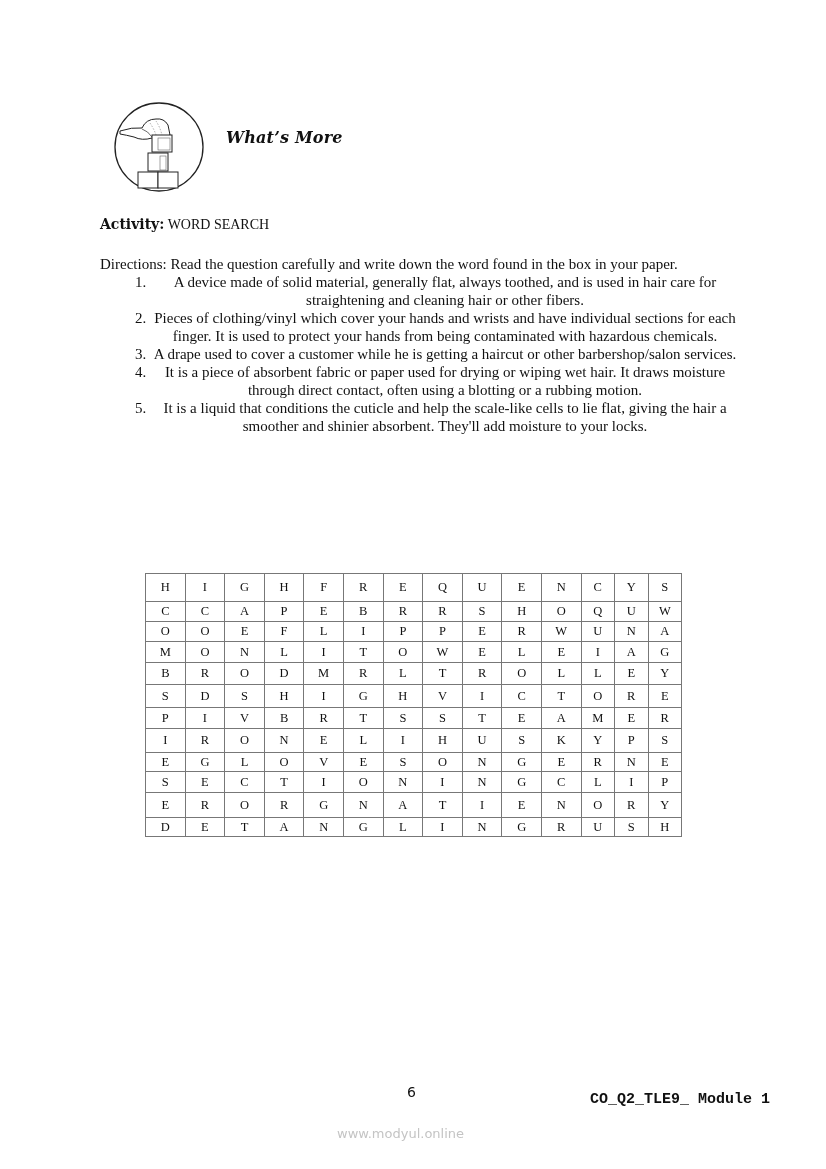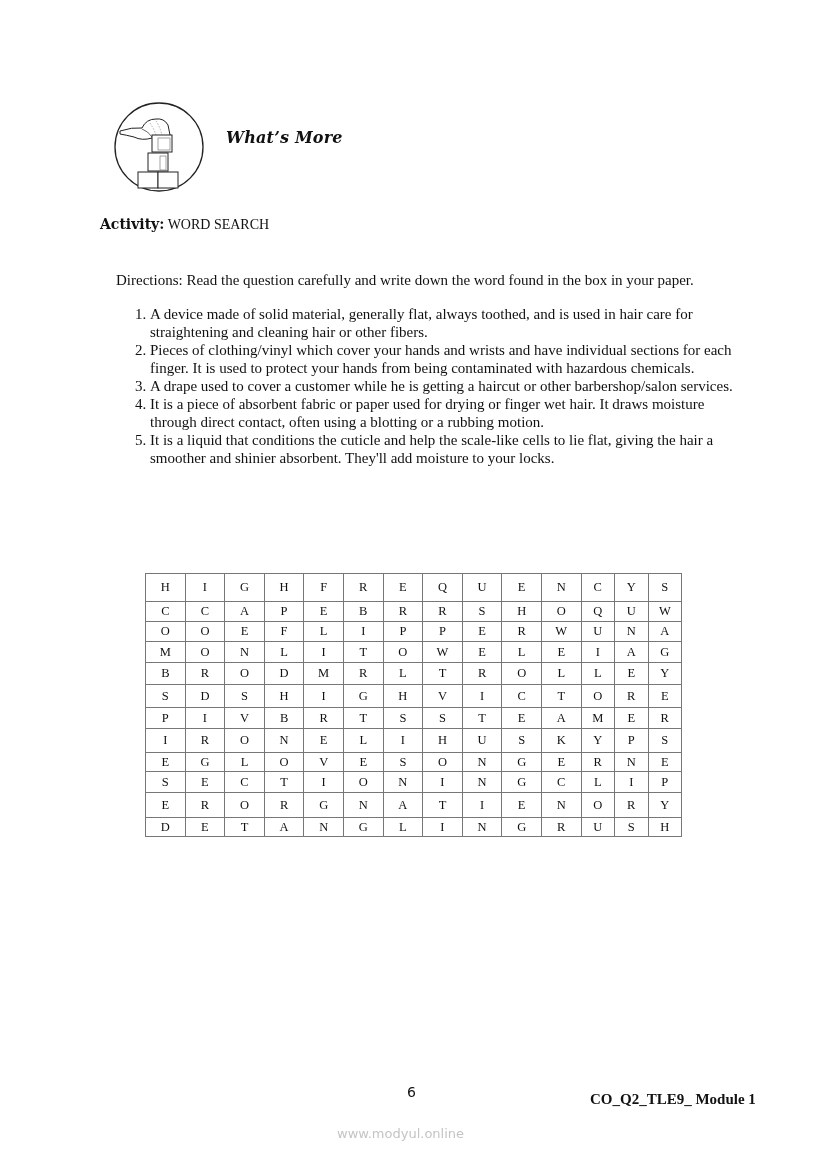--- a/index.html
+++ b/index.html
@@ -5,30 +5,30 @@
   html, body { margin:0; padding:0; background:#fff; }
   body { width:826px; height:1169px; position:relative; overflow:hidden; color:#111;
          font-family:"DejaVu Serif", serif; }
   .icon-wrap { position:absolute; left:112px; top:101px; width:96px; height:92px; }
   .title { position:absolute; left:226px; top:128px; font-family:"DejaVu Serif", serif;
            font-weight:bold; font-style:italic; font-size:16px; letter-spacing:0.2px; }
   .activity { position:absolute; left:100px; top:216px; font-size:14px; font-family:"Liberation Serif", serif; }
   .activity b { font-family:"DejaVu Serif", serif; font-size:14px; }
   .directions { position:absolute; left:100px; top:255px; width:640px; font-size:15px; line-height:18px;
                 font-family:"Liberation Serif", serif; }
-  .directions p { margin:16px; }
-  .directions ol { margin:0; padding-left:50px; }
+  .directions p { margin:0; }
+  .directions ol { margin:0; padding-left:50px;text-align:center; }
   .directions li { padding-left:0; }
   .grid { position:absolute; left:145px; top:573px; border-collapse:collapse; font-family:"Liberation Serif", serif;
           font-size:12.5px; }
   .grid td { border:1px solid #777; text-align:center; padding:0; }
   .grid td.wide { width:38.6px; }
   .grid td.narrow { width:32.5px; }
   .page-num { position:absolute; left:407px; top:1084px; font-family:"DejaVu Sans", sans-serif; font-size:14px; }
-  .module { position:absolute; left:590px; top:1091px; font-family:Liberation Serif, serif; font-weight:bold; font-size:15px; }
+  .module { position:absolute; left:590px; top:1091px; font-family:Liberation Mono, monospace; font-weight:bold; font-size:15px; }
   .watermark { position:absolute; left:337px; top:1126px; font-family:"DejaVu Sans", sans-serif; font-size:13px; color:#c4c4c4; }
 </style>
 </head>
 <body>
 
 <div class="icon-wrap">
   <svg width="96" height="92" viewBox="0 0 96 92">
     <circle cx="47" cy="46" r="44" fill="#fff" stroke="#222" stroke-width="1.3"></circle>
 
     <path d="M8 30 Q20 26 30 27 Q34 18 44 18 Q52 17 56 24 L58 34 Q52 38 46 36 L40 37 Q30 40 22 36 Q14 34 8 33 Z" fill="#fff" stroke="#222" stroke-width="1"></path>
@@ -50,21 +50,21 @@
 <div class="activity">
   <b>Activity:</b><span> WORD SEARCH</span>
 </div>
 
 <div class="directions">
   <p>Directions: Read the question carefully and write down the word found in the box in your paper.</p>
   <ol>
     <li>A device made of solid material, generally flat, always toothed, and is used in hair care for straightening and cleaning hair or other fibers.</li>
     <li>Pieces of clothing/vinyl which cover your hands and wrists and have individual sections for each finger. It is used to protect your hands from being contaminated with hazardous chemicals.</li>
     <li>A drape used to cover a customer while he is getting a haircut or other barbershop/salon services.</li>
-    <li>It is a piece of absorbent fabric or paper used for drying or finger wet hair. It draws moisture through direct contact, often using a blotting or a rubbing motion.</li>
+    <li>It is a piece of absorbent fabric or paper used for drying or wiping wet hair. It draws moisture through direct contact, often using a blotting or a rubbing motion.</li>
     <li>It is a liquid that conditions the cuticle and help the scale-like cells to lie flat, giving the hair a smoother and shinier absorbent. They'll add moisture to your locks.</li>
   </ol>
 </div>
 
 <table class="grid">
   <tbody id="grid-body">
       <tr style="height: 28px;">
         <td class="wide">H</td>
         <td class="wide">I</td>
         <td class="wide">G</td>

